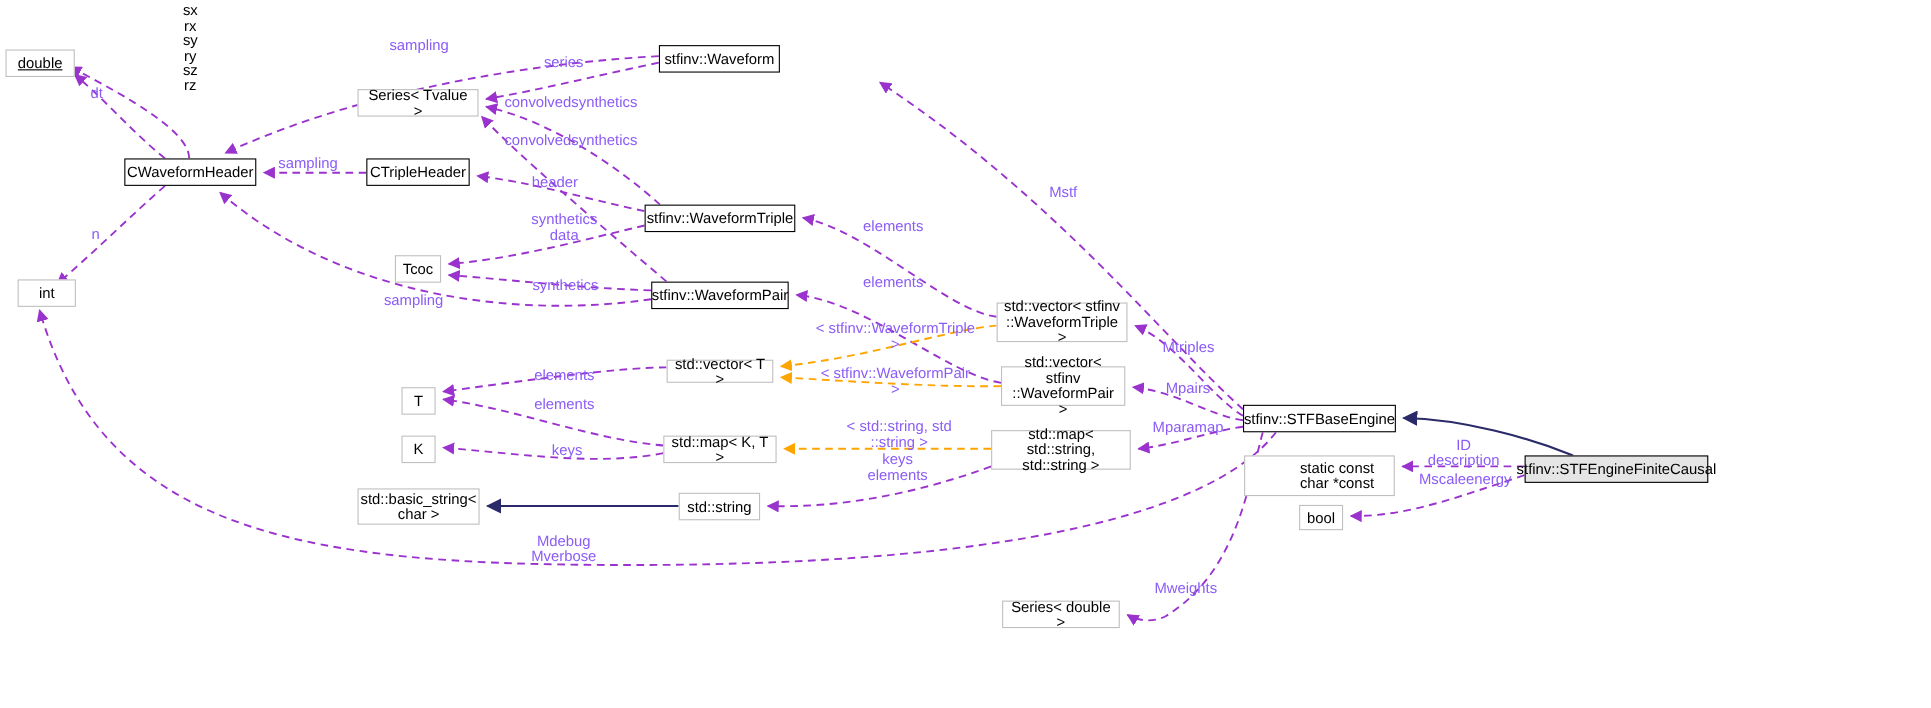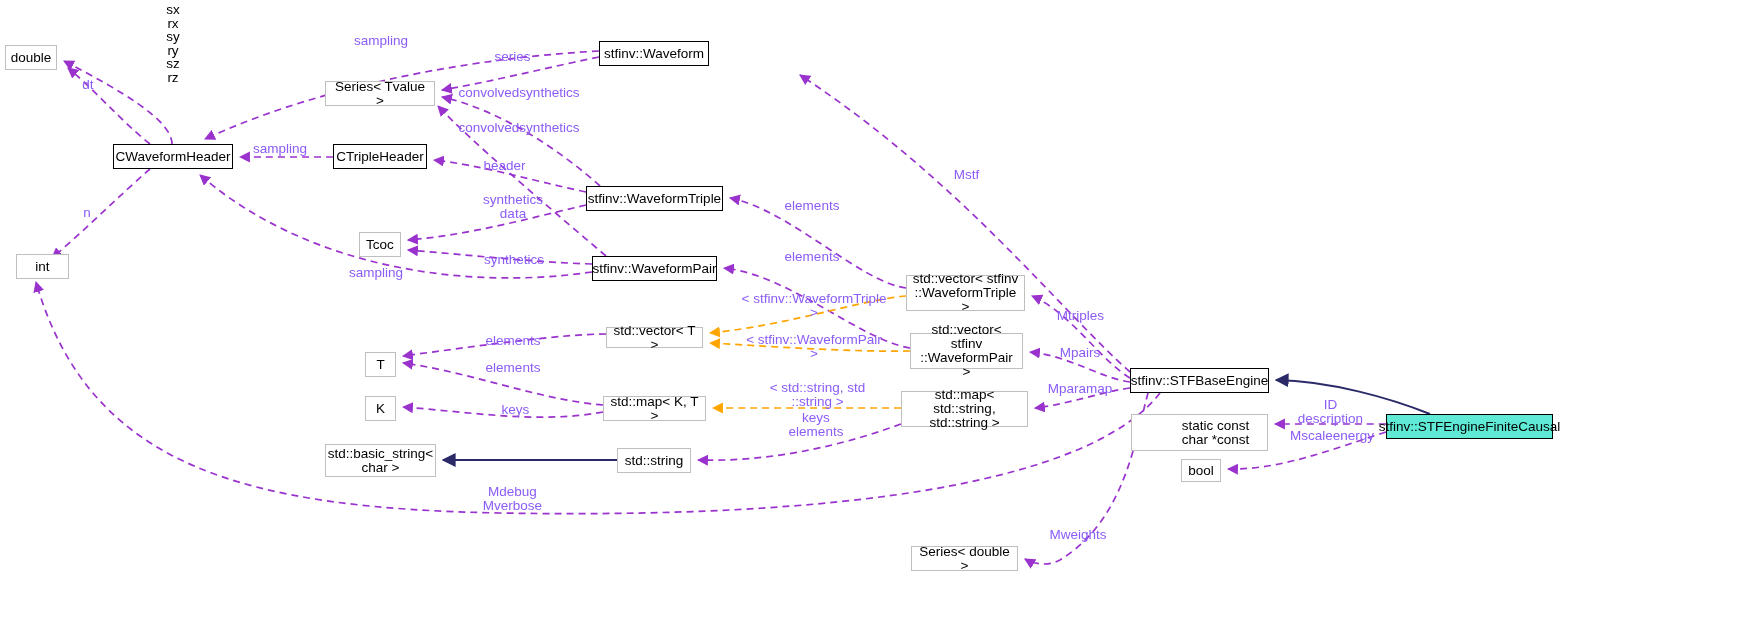--- a/index.html
+++ b/index.html
@@ -20,21 +20,21 @@
     text-align:center;
     background:#ffffff;
     border:1px solid #bfbfbf;
     color:#000000;
     font-size:13.5px;
     line-height:14px;
     white-space:pre-line;
     padding:1px 4px;
   }
   .node.thick{border:1.6px solid #000000;text-align:right;}
-  .node.current{background:#5eead4;border:1.6px solid #000000;}
+  .node.current{background:#e5e5e5;border:1.6px solid #000000;}
 
   .edge-label{
     position:absolute;
     color:#8b5cf6;
     font-size:13.5px;
     line-height:14px;
     white-space:pre-line;
     text-align:center;
     background:transparent;
   }
@@ -130,21 +130,21 @@
     </g>
 
     <g fill="none" stroke="#2a2a68" stroke-width="2" marker-end="url(#arrowNavy)">
 
       <path d="M 617 460 C 560 460, 500 460, 443 460"></path>
 
       <path d="M 1430 414 C 1390 398, 1330 381, 1276 380"></path>
     </g>
   </svg>
 
-  <div class="node plain" style="left:5px;top:45px;width:52px;height:25px;"><span>double</span></div>
+  <div class="node plain" style="left:5px;top:45px;width:63px;height:25px;text-decoration:underline;"><span>double</span></div>
 
   <div class="node thick" style="left:113px;top:144px;width:120px;height:25px;"><span>CWaveformHeader</span></div>
 
   <div class="node plain" style="left:16px;top:254px;width:53px;height:25px;"><span>int</span></div>
 
   <div class="node plain" style="left:325px;top:81px;width:110px;height:25px;"><span>Series&lt; Tvalue &gt;</span></div>
 
   <div class="node thick" style="left:333px;top:144px;width:94px;height:25px;"><span>CTripleHeader</span></div>
 
   <div class="node plain" style="left:359px;top:232px;width:42px;height:25px;"><span>Tcoc</span></div>

